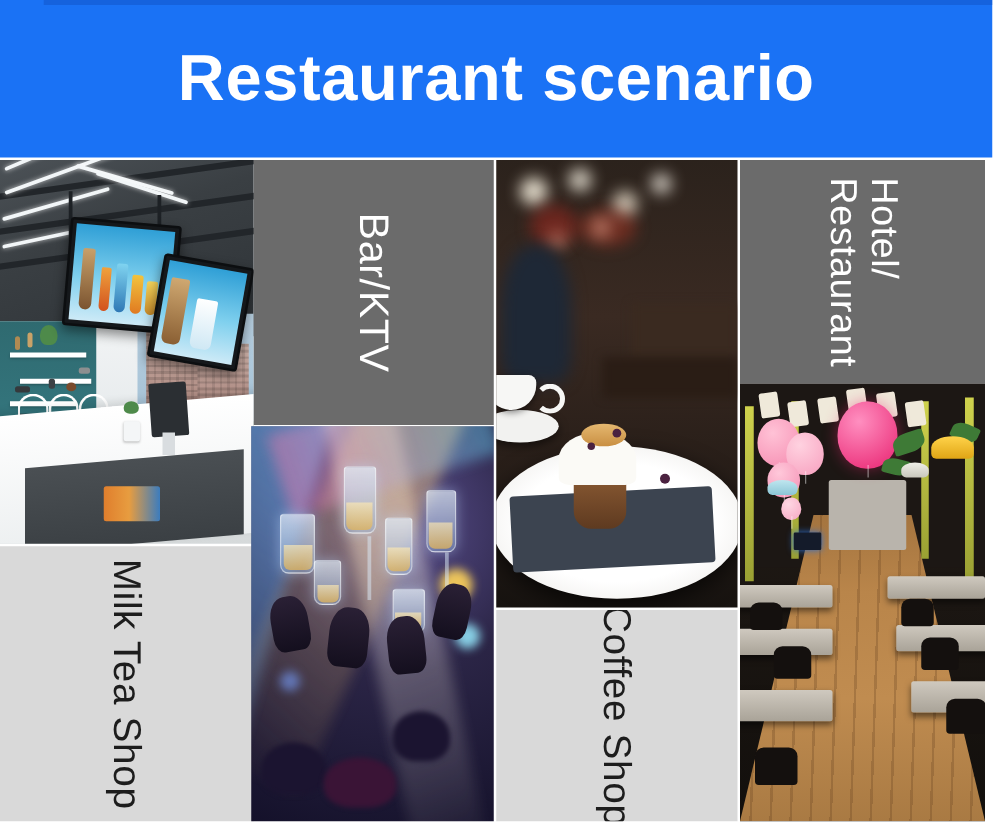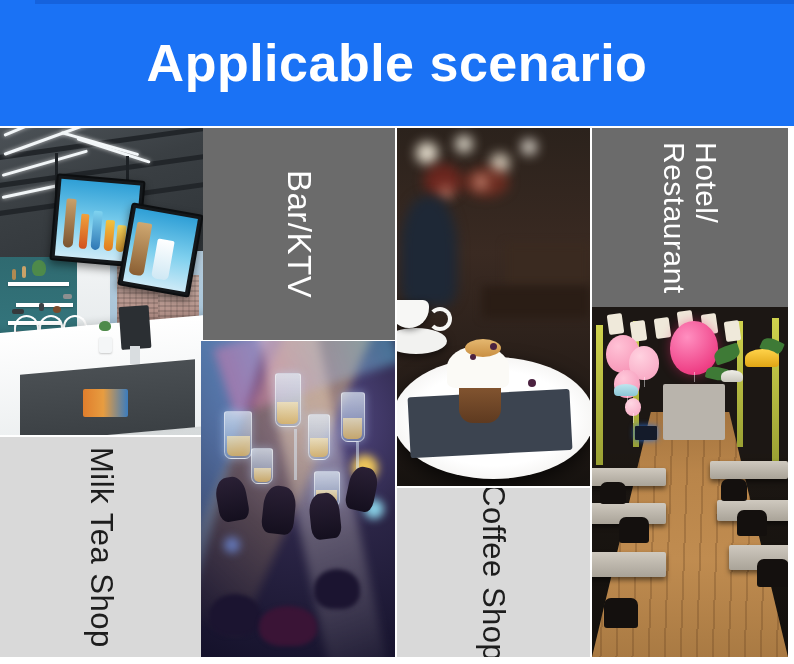--- a/index.html
+++ b/index.html
@@ -114,21 +114,21 @@
   .rs-leaf{position:absolute;background:#3e7a36;border-radius:50% 10% 50% 10%;}
   .rs-laptop{position:absolute;background:#141b2a;border-radius:1px;box-shadow:0 0 6px #2b6fd0;}
 </style>
 </head>
 <body>
 
 <div class="page">
 
   <div class="header">
     <div class="header-shade"></div>
-    <div class="header-title">Applicable scenario</div>
+    <div class="header-title">Restaurant scenario</div>
   </div>
 
   <div class="tile img-milktea" style="left:0;top:128px;width:203px;height:307px;">
     <div class="mt-ceiling"></div>
     <div class="mt-beam" style="left:-4%;top:4%;width:112%;height:5px;transform:rotate(-8deg);"></div>
     <div class="mt-beam" style="left:-4%;top:13%;width:112%;height:5px;transform:rotate(-8deg);"></div>
     <div class="mt-beam" style="left:-4%;top:22%;width:112%;height:5px;transform:rotate(-8deg);"></div>
     <div class="mt-strip" style="left:2%;top:2%;width:58%;transform:rotate(-23deg);"></div>
     <div class="mt-strip" style="left:2%;top:8%;width:52%;transform:rotate(-20deg);"></div>
     <div class="mt-strip" style="left:1%;top:15%;width:44%;transform:rotate(-16deg);"></div>

